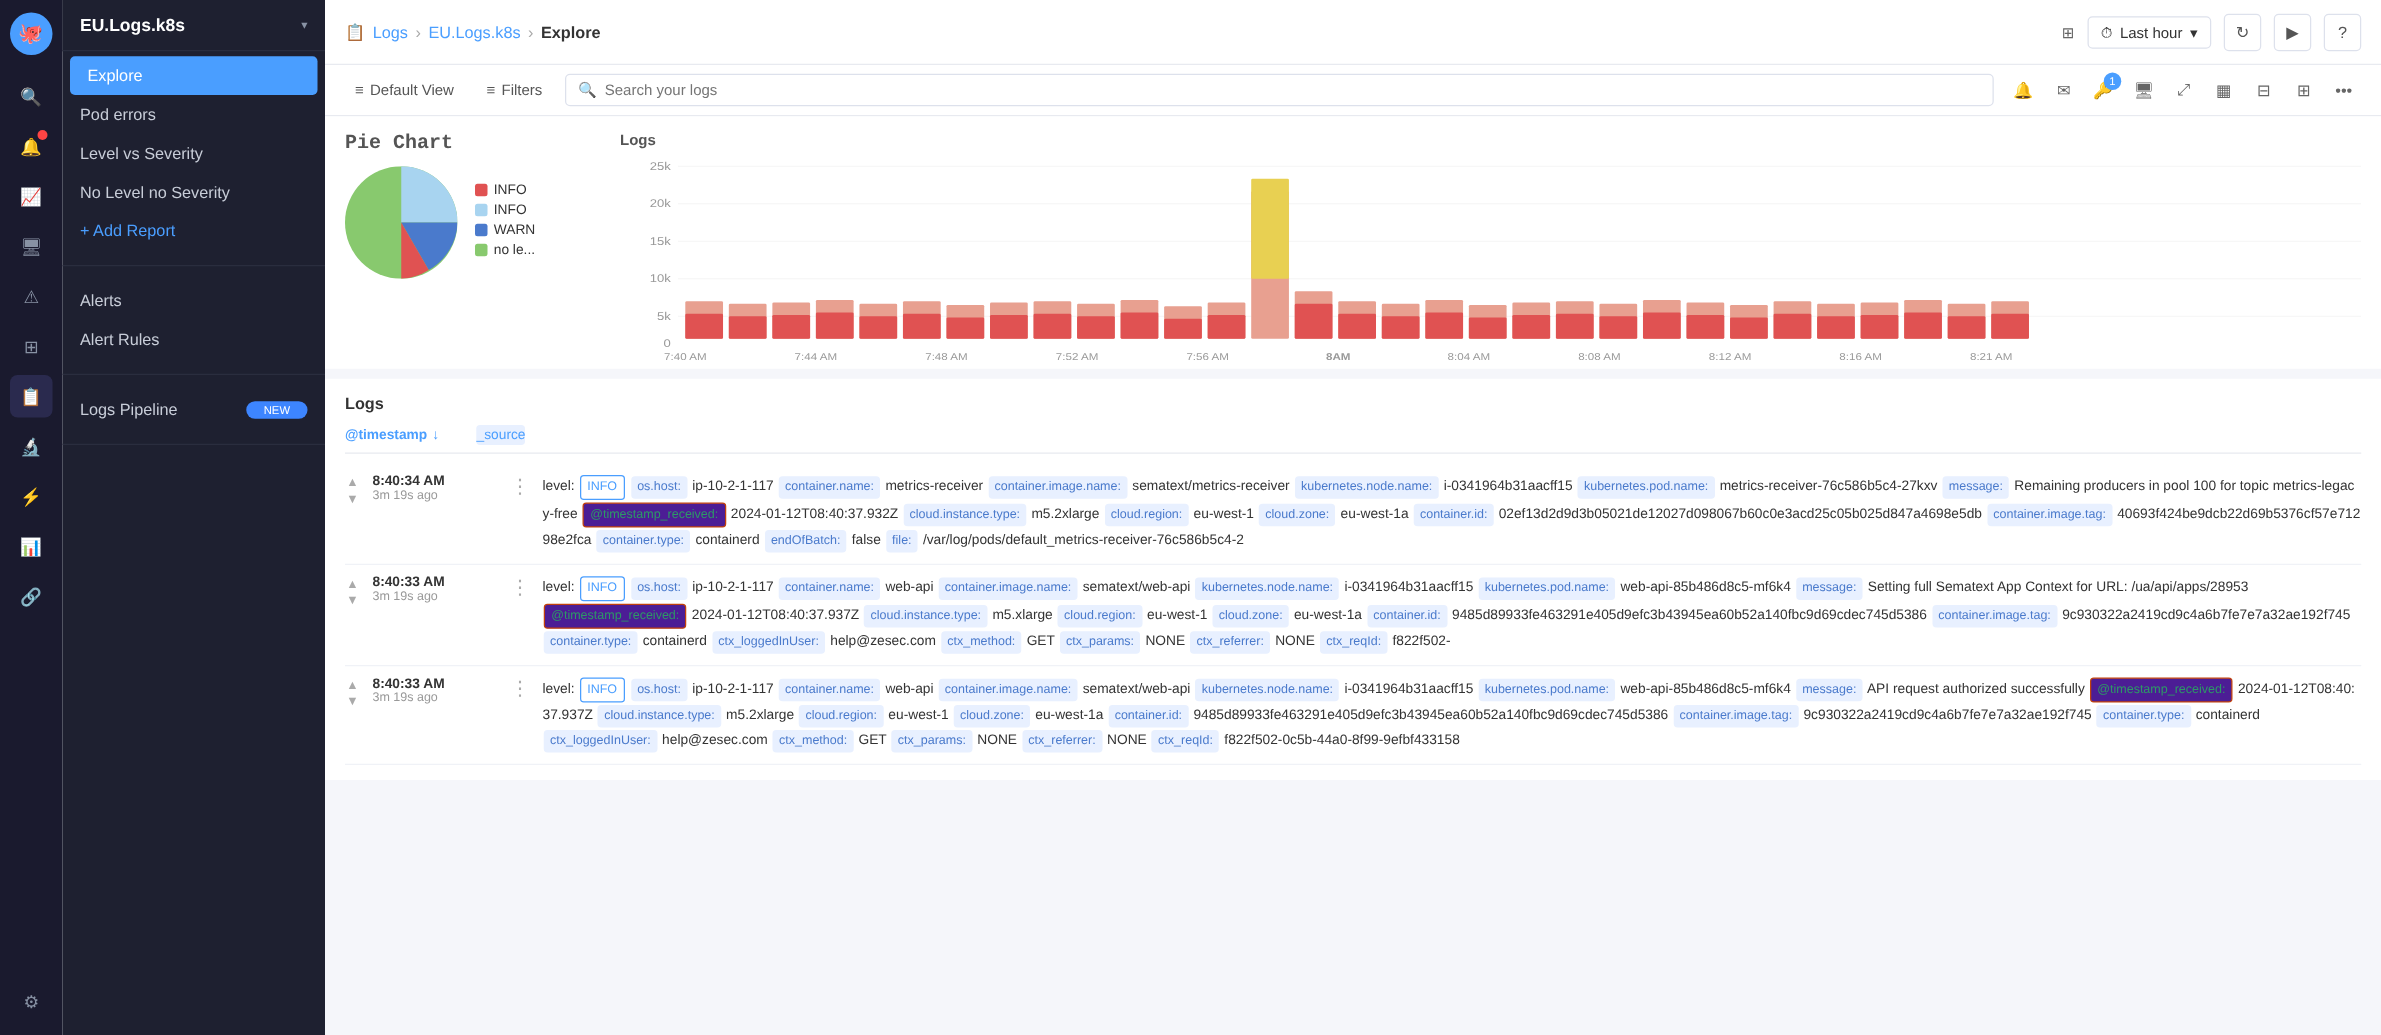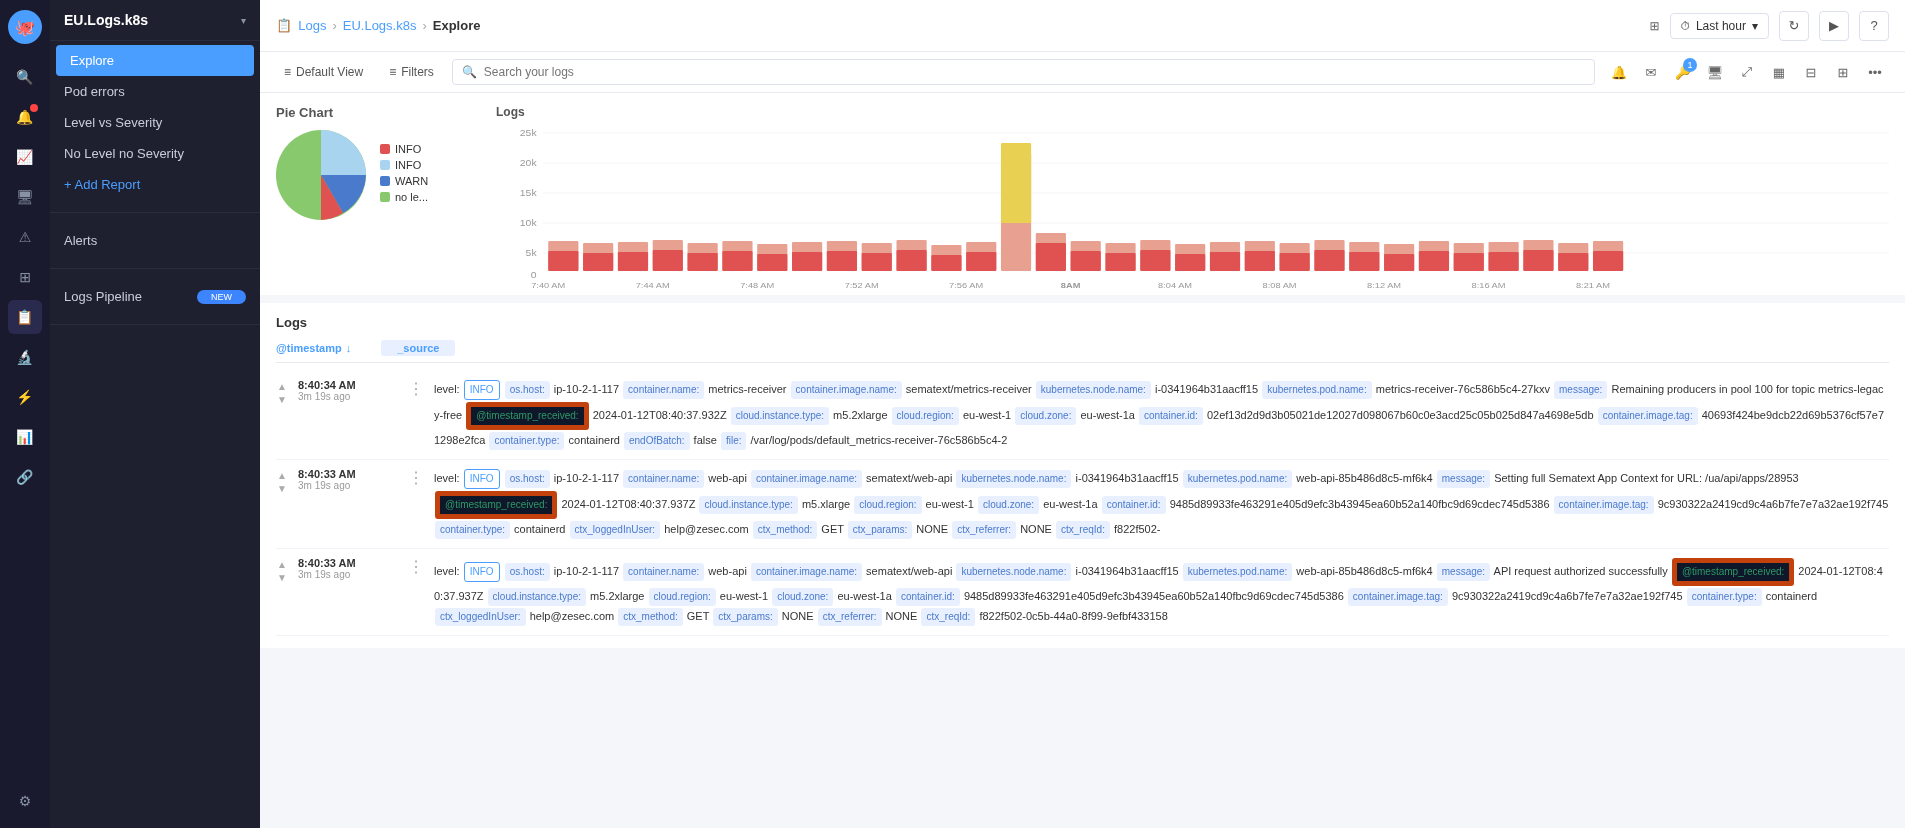--- a/index.html
+++ b/index.html
@@ -193,21 +193,21 @@
 
     
     .chart-section {
       background: #fff;
       padding: 12px 16px;
       margin-bottom: 8px;
       display: flex;
       gap: 20px;
     }
     .pie-section { width: 200px; flex-shrink: 0; }
-    .pie-section h4 { font-size: 13px; color: #555; margin-bottom: 10px; }
+    .pie-section h4 { font-size: 16px; color: #555; margin-bottom: 10px; font-family: Liberation Mono, monospace; }
     .pie-container {
       display: flex; align-items: center; gap: 14px;
     }
     .pie-chart-svg { flex-shrink: 0; }
     .pie-legend { font-size: 11px; }
     .legend-item {
       display: flex; align-items: center; gap: 5px;
       margin-bottom: 4px;
     }
     .legend-dot { width: 10px; height: 10px; border-radius: 2px; flex-shrink: 0; }
@@ -234,23 +234,23 @@
       padding-bottom: 6px;
       margin-bottom: 8px;
       gap: 30px;
     }
     .col-timestamp {
       font-size: 11px; color: #4a9eff; font-weight: 600;
       display: flex; align-items: center; gap: 4px;
       cursor: pointer;
     }
     .col-source {
-      font-size: 11px; color: #4a9eff; font-weight: 700;
+      font-size: 11px; color: #4a9eff; font-weight: 400;
       background: #e8f0ff;
-      padding: 2px 16px;
+      padding: 2px 0;
       border-radius: 3px;
     }
 
     .log-entry {
       display: flex;
       gap: 10px;
       padding: 8px 0;
       border-bottom: 1px solid #f0f2f7;
       align-items: flex-start;
     }
@@ -275,23 +275,23 @@
     .log-content .tag {
       display: inline-block;
       background: #e8f0ff;
       color: #4a7acc;
       padding: 1px 5px;
       border-radius: 3px;
       font-size: 10px;
       margin: 1px;
     }
     .log-content .tag-green {
-      background: #0f172a;
+      background: #4c1d95;
       color: #2d9966;
-      border: 5px solid #c2410c;
+      border: 1px solid #c2410c;
     }
     .log-content .tag-info {
       border: 1px solid #4a9eff;
       color: #4a9eff;
       background: transparent;
     }
     .log-more {
       color: #aaa; font-size: 16px; cursor: pointer;
       flex-shrink: 0;
     }
@@ -337,20 +337,23 @@
     <div class="nav-item add-report">
       <span>+ Add Report</span>
     </div>
   </div>
 
   <div class="nav-divider"></div>
 
   <div class="nav-section">
     <div class="nav-item">
       <span>Alerts</span>
+    </div>
+    <div class="nav-item">
+      <span>Alert Rules</span>
     </div>
   </div>
 
   <div class="nav-divider"></div>
 
   <div class="nav-section">
     <div class="nav-item" style="justify-content: space-between;">
       <span>Logs Pipeline</span>
       <span class="nav-badge">NEW</span>
     </div>

